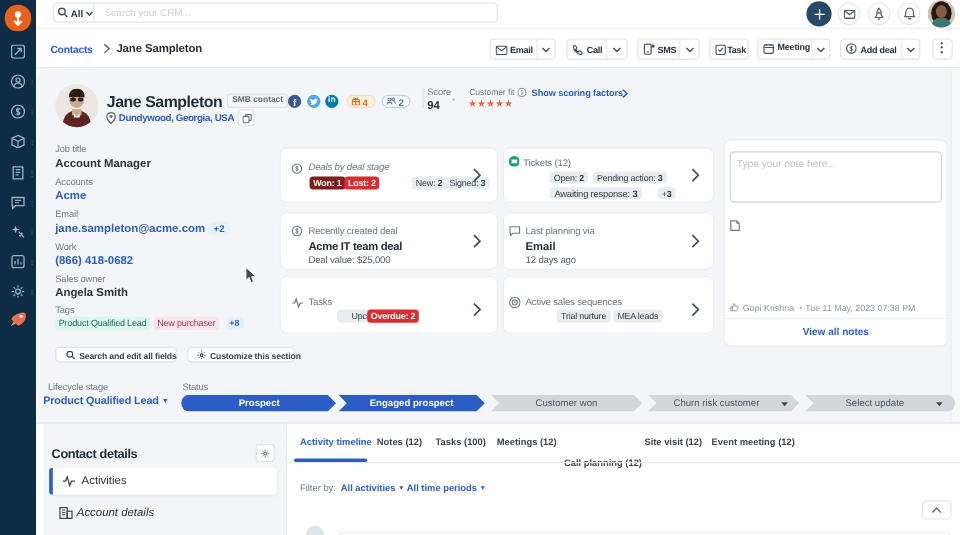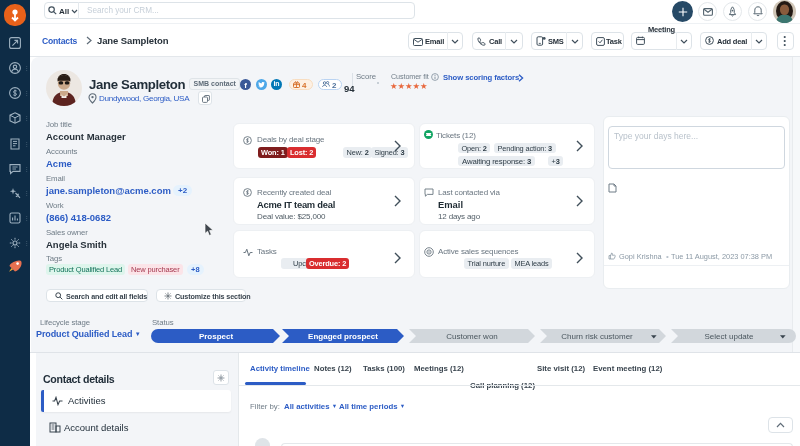--- a/index.html
+++ b/index.html
@@ -169,21 +169,21 @@
         <path d="M2.6 4.4 L4 5.8 L6.4 2.8" fill="none" stroke="#41505c" stroke-width="1"></path>
       </svg>
     <div class="abs" style="left:606px;top:36.5px;">Task</div>
 
     <div class="abs" style="left:631px;top:32px;width:61px;height:18px;background:#fff;border:1px solid #dde3e8;border-radius:4px;"></div>
     <div class="abs" style="left:676px;top:32px;width:1px;height:18px;background:#e8ecef;"></div>
     <svg class="abs" style="left:636px;top:36px;" width="9" height="9" viewBox="0 0 9 9">
         <rect x="0.6" y="1.4" width="7.8" height="7" rx="1" fill="none" stroke="#41505c" stroke-width="1"></rect>
         <path d="M0.8 3.6 L8.2 3.6 M2.6 0.6 L2.6 2.2 M6.4 0.6 L6.4 2.2" stroke="#41505c" stroke-width="1"></path>
       </svg>
-    <div class="abs" style="left:648px;top:25px;">Meeting</div>
+    <div class="abs" style="left:648px;top:35px;">Meeting</div>
     <svg class="abs" style="left:680px;top:39px;" width="8" height="5" viewBox="0 0 8 5">
         <path d="M1 1 L4 4 L7 1" stroke="#41505c" stroke-width="1.2" fill="none"></path>
       </svg>
 
     <div class="abs" style="left:700px;top:32px;width:67px;height:18px;background:#fff;border:1px solid #dde3e8;border-radius:4px;"></div>
     <div class="abs" style="left:751px;top:32px;width:1px;height:18px;background:#e8ecef;"></div>
     <svg class="abs" style="left:705px;top:36px;" width="9" height="9" viewBox="0 0 9 9">
         <circle cx="4.5" cy="4.5" r="3.9" fill="none" stroke="#41505c" stroke-width="1"></circle>
         <path d="M4.5 2.2 L4.5 6.8 M5.8 3.2 C5.4 2.6 3.6 2.6 3.5 3.7 C3.4 4.5 4.2 4.5 4.7 4.6 C5.6 4.7 5.7 5.4 5.3 5.8 C4.7 6.4 3.5 6.1 3.2 5.6" fill="none" stroke="#41505c" stroke-width="0.8"></path>
       </svg>
@@ -241,30 +241,30 @@
       <path d="M0.6 6 C0.6 3.6 4.6 3.6 4.6 6" fill="none" stroke="#4c6f9b" stroke-width="0.9"></path>
       <circle cx="5.6" cy="1.6" r="1.1" fill="none" stroke="#4c6f9b" stroke-width="0.9"></circle>
       <path d="M6 3.2 C7.2 3.6 7.4 4.4 7.4 5.4" fill="none" stroke="#4c6f9b" stroke-width="0.9"></path>
     </svg>
   <div class="abs" style="left:332px;top:80.5px;font-size:8px;font-weight:bold;color:#4c6f9b;">2</div>
 
   <svg class="abs" style="left:88px;top:93px;" width="9" height="11" viewBox="0 0 9 11">
       <path d="M4.5 0.8 C6.5 0.8 8 2.3 8 4.2 C8 6.5 4.5 10 4.5 10 C4.5 10 1 6.5 1 4.2 C1 2.3 2.5 0.8 4.5 0.8 Z" fill="none" stroke="#5f6c78" stroke-width="1.1"></path>
       <circle cx="4.5" cy="4.1" r="1.2" fill="#5f6c78"></circle>
     </svg>
-  <div class="abs blue" style="left:99px;top:94px;font-size:8.1px;letter-spacing:-0.3px;font-weight:normal;">Dundywood, Georgia, USA</div>
+  <div class="abs blue" style="left:99px;top:94px;font-size:8.1px;letter-spacing:-0.3px;font-weight:bold;">Dundywood, Georgia, USA</div>
   <div class="abs" style="left:198px;top:91px;width:14px;height:14px;border:1px solid #dde3e8;border-radius:3px;background:#fff;"></div>
   <svg class="abs" style="left:201.5px;top:94.5px;" width="8" height="8" viewBox="0 0 8 8">
       <rect x="0.5" y="2" width="5" height="5.4" rx="1" fill="none" stroke="#5f6c78" stroke-width="0.9"></rect>
       <path d="M2.6 2 L2.6 1 C2.6 0.7 2.8 0.5 3.1 0.5 L6.9 0.5 C7.2 0.5 7.4 0.7 7.4 1 L7.4 4.8 C7.4 5.1 7.2 5.3 6.9 5.3 L5.6 5.3" fill="none" stroke="#5f6c78" stroke-width="0.9"></path>
     </svg>
 
   <div class="abs" style="left:352px;top:73px;width:1px;height:17px;background:#dbe1e7;"></div>
   <div class="abs lbl" style="left:356px;top:72px;">Score</div>
-  <div class="abs dark" style="left:344px;top:82.5px;font-size:9.5px;font-weight:bold;">94</div>
+  <div class="abs dark" style="left:356px;top:82.5px;font-size:9.5px;font-weight:bold;">94</div>
   <div class="abs" style="left:377px;top:82px;width:2px;height:2px;border-radius:50%;background:#b9c2cb;"></div>
   <div class="abs lbl" style="left:391px;top:72px;font-size:7.2px;">Customer fit</div>
   <svg class="abs" style="left:431px;top:72.5px;" width="8" height="8" viewBox="0 0 8 8">
       <circle cx="4" cy="4" r="3.4" fill="none" stroke="#8b99a5" stroke-width="0.9"></circle>
       <path d="M4 3.6 L4 6" stroke="#8b99a5" stroke-width="1"></path>
       <circle cx="4" cy="2.3" r="0.6" fill="#8b99a5"></circle>
     </svg>
   <div class="abs blue" style="left:443px;top:72.5px;font-size:7.7px;letter-spacing:-0.1px;font-weight:bold;">Show scoring factors</div>
   <svg class="abs" style="left:518px;top:73.5px;" width="6" height="8" viewBox="0 0 6 8">
       <path d="M1 0.8 L4.6 4 L1 7.2" stroke="#2c5cc5" stroke-width="1.3" fill="none"></path>
@@ -305,21 +305,21 @@
     <div class="card" style="left:419px;top:123px;width:176px;height:46px;"></div>
     <div class="card" style="left:233px;top:177px;width:182px;height:48px;"></div>
     <div class="card" style="left:419px;top:177px;width:176px;height:48px;"></div>
     <div class="card" style="left:233px;top:230px;width:182px;height:48px;"></div>
     <div class="card" style="left:419px;top:230px;width:176px;height:48px;"></div>
 
     <svg class="abs" style="left:243px;top:135.5px;" width="9" height="9" viewBox="0 0 9 9">
         <circle cx="4.5" cy="4.5" r="3.9" fill="none" stroke="#6a7680" stroke-width="0.9"></circle>
         <path d="M4.5 2.2 L4.5 6.8 M5.8 3.2 C5.4 2.6 3.6 2.6 3.5 3.7 C3.4 4.5 4.2 4.5 4.7 4.6 C5.6 4.7 5.7 5.4 5.3 5.8 C4.7 6.4 3.5 6.1 3.2 5.6" fill="none" stroke="#6a7680" stroke-width="0.75"></path>
       </svg>
-    <div class="ctitle" style="left:257px;top:135px;">Deals by deal stage</div>
+    <div class="ctitle" style="left:257px;top:135px;font-style:italic;">Deals by deal stage</div>
     <div class="pill pgreen pcol" style="left:258px;top:147px;">Won: 1</div>
     <div class="pill pred pcol" style="left:287px;top:147px;">Lost: 2</div>
     <div class="pill pgrey" style="left:319px;top:147px;">New: <b>2</b></div>
     <div class="pill pgrey" style="left:347px;top:147px;">Signed: <b>3</b></div>
     <svg class="chev" style="left:394px;top:140px;" width="7" height="12" viewBox="0 0 7 12">
         <path d="M1 1 L6 6 L1 11" stroke="#404f5a" stroke-width="1.4" fill="none"></path>
       </svg>
 
     <svg class="abs" style="left:424px;top:130px;" width="9" height="9" viewBox="0 0 9 9">
         <rect width="9" height="9" rx="4.5" fill="#12a563"></rect>
@@ -341,21 +341,21 @@
     <div class="ctitle" style="left:257px;top:187.5px;">Recently created deal</div>
     <div class="abs dark" style="left:257px;top:198.5px;font-size:9.4px;letter-spacing:-0.25px;font-weight:bold;color:#1e2a32;">Acme IT team deal</div>
     <div class="ctitle" style="left:257px;top:211.5px;color:#515d66;">Deal value: $25,000</div>
     <svg class="chev" style="left:394px;top:194.5px;" width="7" height="12" viewBox="0 0 7 12">
         <path d="M1 1 L6 6 L1 11" stroke="#404f5a" stroke-width="1.4" fill="none"></path>
       </svg>
 
     <svg class="abs" style="left:424px;top:187.5px;" width="10" height="9" viewBox="0 0 10 9">
         <path d="M1 1 L9 1 L9 6.4 L3.4 6.4 L1.4 8.2 L1.4 6.4 L1 6.4 Z" fill="none" stroke="#6a7680" stroke-width="0.9"></path>
       </svg>
-    <div class="ctitle" style="left:438px;top:187.5px;">Last contacted via</div>
+    <div class="ctitle" style="left:438px;top:187.5px;">Last planning via</div>
     <div class="abs dark" style="left:438px;top:198.5px;font-size:9.4px;font-weight:bold;color:#1e2a32;">Email</div>
     <div class="ctitle" style="left:438px;top:211.5px;color:#515d66;">12 days ago</div>
     <svg class="chev" style="left:576px;top:194.5px;" width="7" height="12" viewBox="0 0 7 12">
         <path d="M1 1 L6 6 L1 11" stroke="#404f5a" stroke-width="1.4" fill="none"></path>
       </svg>
 
     <svg class="abs" style="left:243px;top:247.5px;" width="10" height="9" viewBox="0 0 10 9">
         <path d="M0.5 4.5 L2.4 4.5 L3.8 1.2 L5.8 7.8 L7.2 4.5 L9.5 4.5" fill="none" stroke="#6a7680" stroke-width="1"></path>
       </svg>
     <div class="ctitle" style="left:257px;top:247px;">Tasks</div>
@@ -373,32 +373,33 @@
     <div class="ctitle" style="left:438px;top:247px;">Active sales sequences</div>
     <div class="pill pgrey" style="left:440px;top:258px;">Trial nurture</div>
     <div class="pill pgrey" style="left:487px;top:258px;">MEA leads</div>
     <svg class="chev" style="left:576px;top:252px;" width="7" height="12" viewBox="0 0 7 12">
         <path d="M1 1 L6 6 L1 11" stroke="#404f5a" stroke-width="1.4" fill="none"></path>
       </svg>
   </div>
 
   <div class="abs" style="left:603px;top:116px;width:187px;height:173px;background:#fff;border-radius:6px;border:1px solid #e9edf0;"></div>
   <div class="abs" style="left:608px;top:126px;width:177px;height:43px;background:#fff;border:1px solid #cfd7df;border-radius:4px;"></div>
-  <div class="abs" style="left:614px;top:131px;font-size:8.5px;color:#b9c2cb;">Type your days here...</div>
+  <div class="abs" style="left:614px;top:131px;font-size:8.5px;color:#b9c2cb;">Type your note here...</div>
   <svg class="abs" style="left:608px;top:183px;" width="9" height="10" viewBox="0 0 9 10">
       <path d="M1 1 L6 1 L8 3 L8 9 L1 9 Z" fill="none" stroke="#6f7c87" stroke-width="1"></path>
       <path d="M6 1 L6 3 L8 3" fill="none" stroke="#6f7c87" stroke-width="0.9"></path>
     </svg>
   <svg class="abs" style="left:608px;top:252px;" width="8" height="8" viewBox="0 0 8 8">
       <path d="M1 3.6 L2.4 3.6 L2.4 7 L1 7 Z M2.4 4 L3.6 1 C4.4 1 4.6 1.6 4.4 2.4 L4.2 3.2 L6.6 3.2 C7.2 3.2 7.4 3.8 7.2 4.2 L6.4 6.4 C6.2 6.8 6 7 5.6 7 L2.4 7" fill="none" stroke="#8b99a5" stroke-width="0.8"></path>
     </svg>
   <div class="abs" style="left:619px;top:252px;font-size:7.4px;color:#8b99a5;">Gopi Krishna</div>
   <div class="abs" style="left:666px;top:252px;font-size:8px;color:#b9c2cb;">•</div>
-  <div class="abs" style="left:671px;top:252px;font-size:7.4px;color:#8b99a5;">Tue 11 August, 2023 07:38 PM</div>
+  <div class="abs" style="left:671px;top:252px;font-size:7.4px;color:#8b99a5;">Tue 11 May, 2023 07:38 PM</div>
   <div class="abs" style="left:604px;top:265px;width:185px;height:1px;background:#edf0f3;"></div>
+  <div class="abs blue" style="left:603px;top:270.5px;width:187px;text-align:center;font-size:8.4px;font-weight:bold;">View all notes</div>
 
   <div class="abs" style="left:46px;top:289px;width:102px;height:13px;background:#fff;border:1px solid #dde3e8;border-radius:4px;"></div>
   <svg class="abs" style="left:55px;top:292px;" width="8" height="8" viewBox="0 0 8 8">
       <circle cx="3.2" cy="3.2" r="2.4" fill="none" stroke="#39444e" stroke-width="1"></circle>
       <path d="M5.1 5.1 L7.3 7.3" stroke="#39444e" stroke-width="1"></path>
     </svg>
   <div class="abs" style="left:66px;top:291.5px;font-size:7.2px;letter-spacing:-0.12px;font-weight:bold;color:#39444e;">Search and edit all fields</div>
   <div class="abs" style="left:156px;top:289px;width:90px;height:13px;background:#fff;border:1px solid #dde3e8;border-radius:4px;"></div>
   <svg class="abs" style="left:164px;top:292px;" width="8" height="8" viewBox="0 0 8 8">
       <circle cx="4" cy="4" r="1.1" fill="none" stroke="#39444e" stroke-width="0.9"></circle>
@@ -442,21 +443,21 @@
   <div class="abs" style="left:41px;top:390px;width:2.5px;height:22px;background:#2c5cc5;border-radius:2px 0 0 2px;"></div>
   <svg class="abs" style="left:52px;top:396px;" width="11" height="10" viewBox="0 0 11 10">
       <path d="M0.5 5 L2.6 5 L4 1.4 L6 8.6 L7.6 5 L10.5 5" fill="none" stroke="#39444e" stroke-width="1.1"></path>
     </svg>
   <div class="abs" style="left:68px;top:395px;font-size:9.5px;color:#222f3a;">Activities</div>
   <svg class="abs" style="left:49px;top:421px;" width="12" height="12" viewBox="0 0 12 12">
       <rect x="1" y="2" width="6" height="9" fill="none" stroke="#39444e" stroke-width="1"></rect>
       <rect x="7" y="5" width="4" height="6" fill="none" stroke="#39444e" stroke-width="1"></rect>
       <path d="M2.6 4 L5.4 4 M2.6 6 L5.4 6 M2.6 8 L5.4 8" stroke="#39444e" stroke-width="0.8"></path>
     </svg>
-  <div class="abs" style="left:64px;top:422px;font-size:9.5px;color:#222f3a;">Account details</div>
+  <div class="abs" style="left:64px;top:422px;font-size:9.5px;color:#222f3a;font-style:italic;">Account details</div>
 
   <div id="tabs" style="position:absolute;left:0;top:0;width:800px;height:0;font-size:7.8px;font-weight:bold;color:#39444e;">
     <div class="abs blue" style="left:250px;top:364px;">Activity timeline</div>
     <div class="abs" style="left:245px;top:382px;width:61px;height:2.5px;background:#2c5cc5;border-radius:2px;"></div>
     <div class="abs" style="left:314px;top:364px;">Notes (12)</div>
     <div class="abs" style="left:363px;top:364px;text-align:center;">Tasks (100)</div>
     <div class="abs" style="left:414px;top:364px;">Meetings (12)</div>
     <div class="abs" style="left:470px;top:364px;margin-top:17px;">Call planning (12)</div>
     <div class="abs" style="left:537px;top:364px;">Site visit (12)</div>
     <div class="abs" style="left:593px;top:364px;">Event meeting (12)</div>

